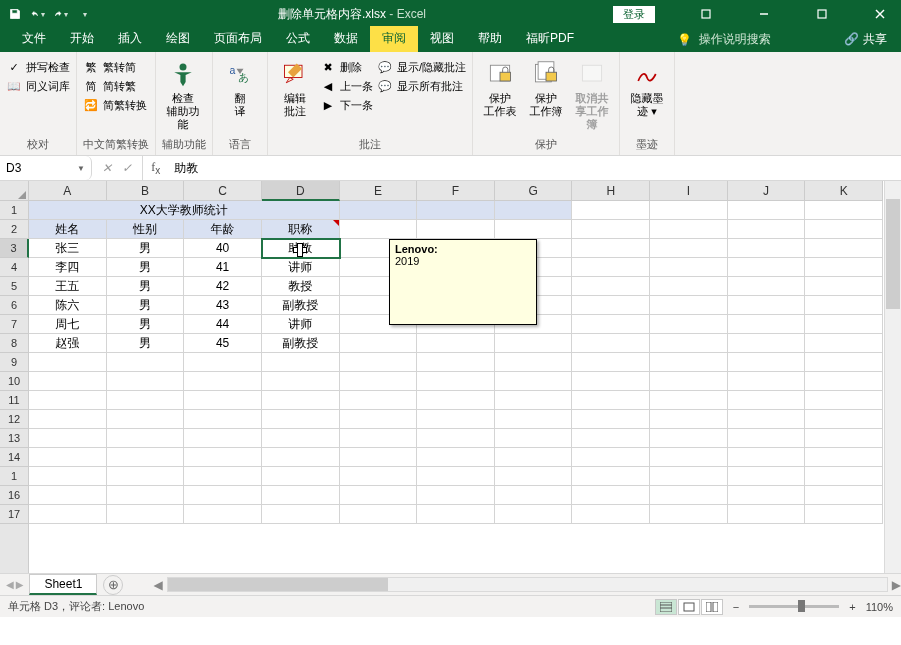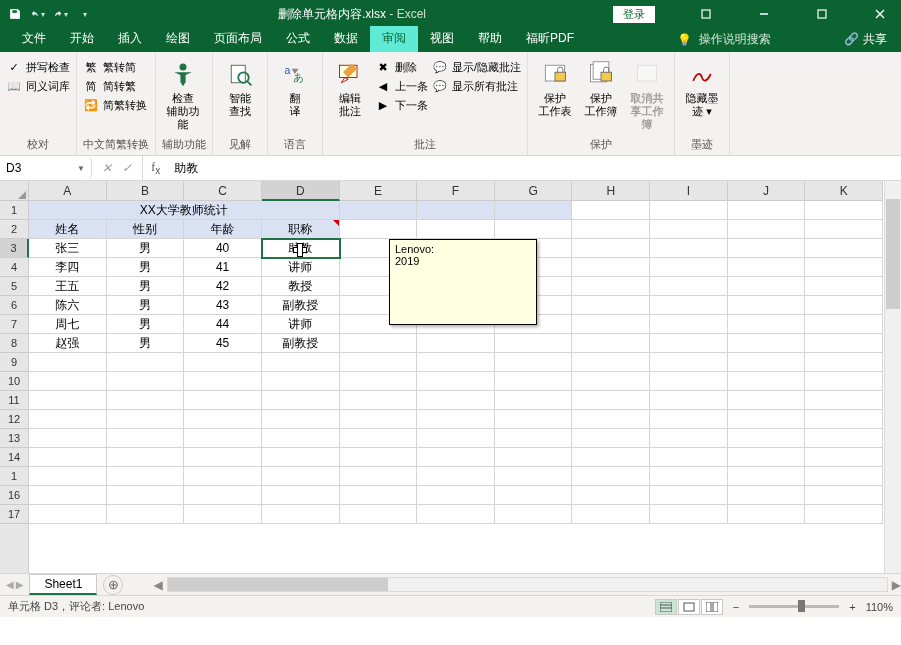--- a/index.html
+++ b/index.html
@@ -11,21 +11,21 @@
   .qat-sep { font-size:8px; margin-left:2px; opacity:.8;}
   .title-center { flex:1; text-align:center; font-size:12px; }
   .title-center .xl { color:#c9e0cf;}
   .win-controls { display:flex; align-items:center; gap:16px;}
   .login-btn { background:#fff; color:#0c6332; padding:1px 10px; font-size:11px; margin-right:14px;}
   .win-btn { width:42px; height:28px; display:flex; align-items:center; justify-content:center; cursor:pointer;}
   .win-btn svg, .qat-icon svg { width:12px; height:12px; fill:#fff; stroke:#fff; }
 
   .tabbar { height:24px; background:#0c6332; display:flex; align-items:flex-end; padding-left:10px; color:#fff;}
   .tab { padding:4px 12px 5px; font-size:12px; cursor:pointer;}
-  .tab.active { background:#5eead4; color:#0c6332;}
+  .tab.active { background:#fde047; color:#0c6332;}
   .tab-spacer { flex:1; }
   .tell-me { display:flex; align-items:center; gap:6px; color:#d0e6d5; font-size:12px; padding-right:60px; padding-bottom:4px;}
   .share { color:#fff; padding:0 14px 4px; font-size:12px;}
 
   .ribbon { height:104px; background:#f3f2f1; border-bottom:1px solid #d8d8d8; display:flex;}
   .group { border-right:1px solid #e1dfdd; padding:3px 6px 0; display:flex; flex-direction:column; justify-content:space-between;}
   .group-body { flex:1; display:flex; gap:4px;}
   .group-label { text-align:center; font-size:11px; color:#555; padding:2px 0 3px;}
   .rb-big { width:42px; display:flex; flex-direction:column; align-items:center; gap:3px; padding-top:4px; cursor:pointer;}
   .rb-big .ico { width:30px; height:30px; display:flex; align-items:center; justify-content:center;}
@@ -57,21 +57,21 @@
   .rh.sel { background:#d3d3d3; border-right:2px solid #217346; width:29px;}
   .cells { position:absolute; left:29px; top:20px; right:18px; bottom:0; overflow:hidden;}
   .row { display:flex; height:19px;}
   .cell { width:78px; border-right:1px solid #d4d4d4; border-bottom:1px solid #d4d4d4; text-align:center; line-height:19px; font-size:12px; background:#fff; position:relative;}
   .row:nth-child(1) .cell:nth-child(-n+4),
   .row:nth-child(2) .cell:nth-child(-n+4){ background:#d9e1f2;}
   .cell.merged { width:312px;}
   .cell.active { outline:2px solid #217346; outline-offset:-1px; z-index:2;}
   .comment-mark::after { content:''; position:absolute; top:0; right:0; border-left:6px solid transparent; border-top:6px solid #c00;}
   .comment-box { position:absolute; left:360px; top:38px; width:148px; height:86px; background:#ffffe1; border:1px solid #000; box-shadow:2px 2px 3px rgba(0,0,0,.3); padding:3px 5px; font-size:11px; font-family:Tahoma,sans-serif; text-align:left; z-index:5;}
-  .comment-box b { font-weight:normal;margin-top:12px;}
+  .comment-box b { font-weight:bold;margin-top:12px;}
   .cursor-cross { position:absolute; width:14px; height:14px; z-index:6;}
   .cursor-cross::before,.cursor-cross::after{content:'';position:absolute;background:#fff;border:1px solid #000;}
   .cursor-cross::before{width:12px;height:4px;top:4px;left:0;}
   .cursor-cross::after{width:4px;height:12px;left:4px;top:0;}
   .vscroll { position:absolute; right:0; top:0; bottom:0; width:17px; background:#f0f0f0; border-left:1px solid #dadada;}
   .vthumb { position:absolute; top:18px; left:1px; right:1px; height:110px; background:#cdcdcd;}
 
   .sheetbar { height:22px; background:#f3f2f1; border-top:1px solid #d8d8d8; display:flex; align-items:center;}
   .sb-nav { display:flex; gap:2px; padding:0 6px;}
   .sb-nav span { color:#aaa; font-size:10px;}
@@ -209,35 +209,20 @@
               <circle cx="16" cy="8" r="4" fill="#217346"></circle>
               <path d="M6 14h20l-7 3v8l-3 5-3-5v-8z" fill="#217346"></path>
             </svg>
           </span>
         <span class="lbl"><span>检查</span><br><span>辅助功能</span></span>
       </div>
     </div>
     <div class="group-label">辅助功能</div>
   </div>
 
-  <div class="group">
-    <div class="group-body">
-      <div class="rb-big">
-        <span class="ico">
-            <svg viewBox="0 0 32 32">
-              <rect x="6" y="6" width="16" height="20" fill="#fff" stroke="#555"></rect>
-              <circle cx="20" cy="20" r="6" fill="none" stroke="#217346" stroke-width="2"></circle>
-              <line x1="24" y1="24" x2="29" y2="29" stroke="#217346" stroke-width="2"></line>
-            </svg>
-          </span>
-        <span class="lbl"><span>智能</span><br><span>查找</span></span>
-      </div>
-    </div>
-    <div class="group-label">见解</div>
-  </div>
 
   <div class="group">
     <div class="group-body">
       <div class="rb-big">
         <span class="ico">
             <svg viewBox="0 0 32 32">
               <text x="4" y="16" font-size="12" fill="#2b579a">a</text>
               <text x="14" y="24" font-size="12" fill="#217346">あ</text>
               <path d="M12 10l8 0-4 6z" fill="#888"></path>
             </svg>

